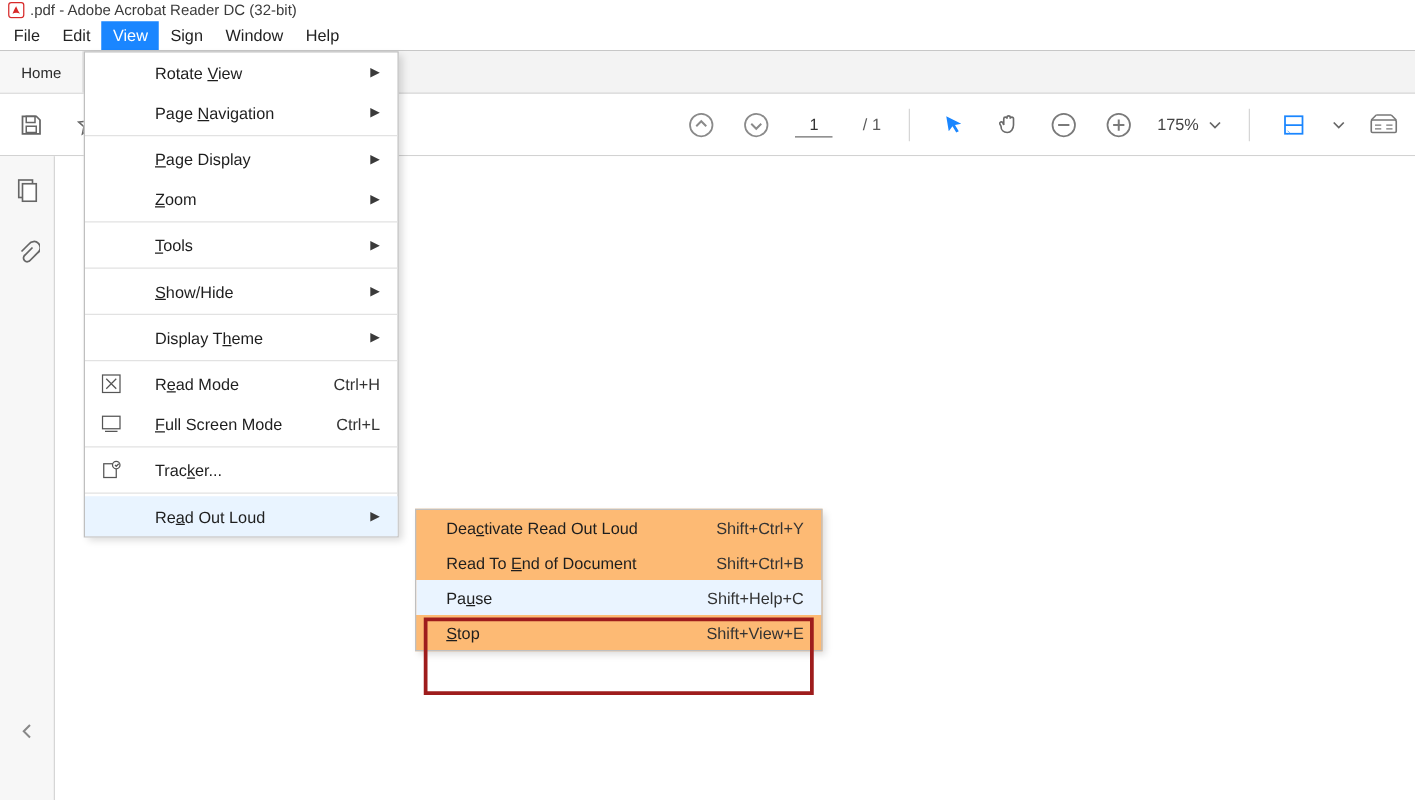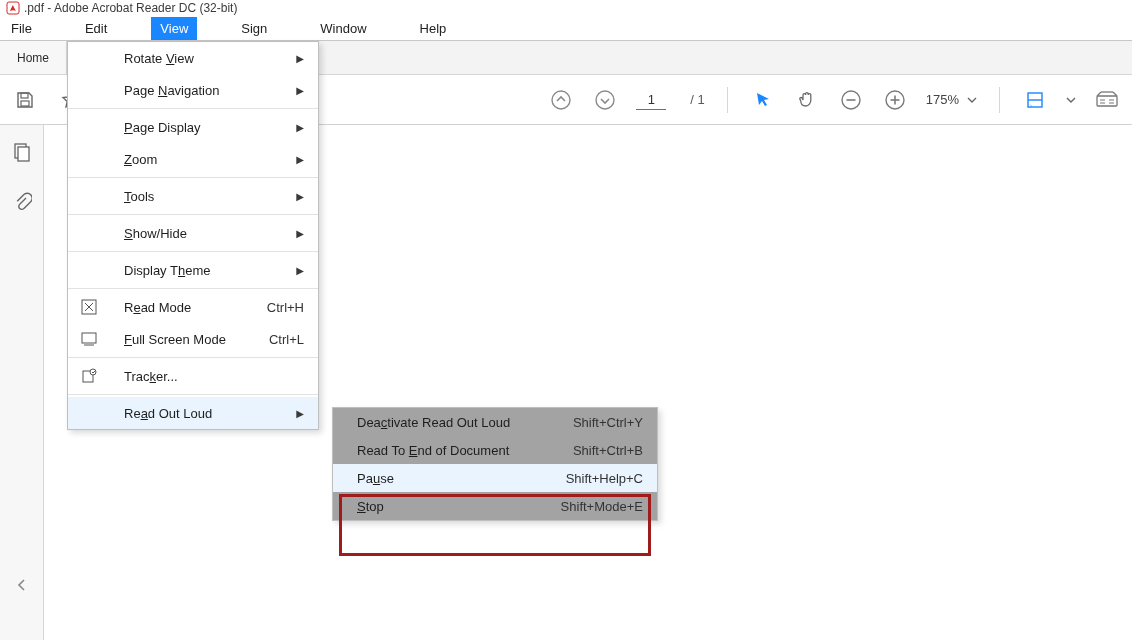--- a/index.html
+++ b/index.html
@@ -4,21 +4,21 @@
 <style>
   * { box-sizing: border-box; margin: 0; padding: 0; font-family: "Segoe UI", Tahoma, sans-serif; font-size: 13px; }
   html, body { width: 1132px; height: 640px; background: #fff; overflow: hidden; }
 
   
   .titlebar { height: 17px; display: flex; align-items: flex-end; padding: 0 4px 2px 4px; }
   .titlebar .app-icon { width: 14px; height: 14px; margin: 0 4px 0 2px; }
   .titlebar .title-text { color: #3b3b3b; font-size: 12px; }
 
   
-  .menubar { height: 24px; display: flex; align-items: stretch; padding-left: 2px; border-bottom: 1px solid #c7c7c7; gap: 35px; }
+  .menubar { height: 24px; display: flex; align-items: stretch; padding-left: 2px; border-bottom: 1px solid #c7c7c7; }
   .menubar .menu-item { padding: 0 9px; display: flex; align-items: center; color: #222; cursor: default; }
   .menubar .menu-item.active { background: #1a86ff; color: #fff; }
 
   
   .tabstrip { height: 34px; background: #f3f3f3; border-bottom: 1px solid #d7d7d7; display: flex; align-items: stretch; }
   .home-tab { width: 67px; display: flex; align-items: center; justify-content: center; font-size: 12px; color: #2b2b2b; border-right: 1px solid #d5d5d5; background: #f7f7f7; }
 
   
   .toolbar { height: 50px; border-bottom: 1px solid #d2d2d2; display: flex; align-items: center; position: relative; }
   .toolbar-left { display: flex; align-items: center; gap: 20px; padding-left: 12px; }
@@ -51,21 +51,21 @@
   .menu-panel .row.hover { background: #e9f4ff; }
   .menu-panel .row .arrow { position: absolute; right: 14px; top: 50%; transform: translateY(-50%); color: #3a3a3a; font-size: 10px; }
   .menu-panel .row .shortcut { position: absolute; right: 14px; color: #333; }
   .menu-panel .row .ico { position: absolute; left: 12px; width: 18px; height: 18px; display:flex; align-items:center; justify-content:center; color:#555; }
   .menu-panel hr { border: none; border-top: 1px solid #e2e2e2; margin: 2px 0; }
   .menu-panel .underline { text-decoration: underline; }
 
   
   .submenu {
     position: absolute; left: 332px; top: 407px; width: 326px;
-    background: #a3a3a3; border: 1px solid #bfbfbf;
+    background: #fdba74; border: 1px solid #bfbfbf;
     box-shadow: 3px 3px 6px rgba(0,0,0,0.15);
     z-index: 60;
   }
   .submenu .row { height: 28px; display:flex; align-items:center; padding: 0 14px 0 24px; position: relative; color:#1e1e1e; }
   .submenu .row .shortcut { position: absolute; right: 14px; color:#333; }
   .submenu .row.hl { background: #eaf4ff; }
   .submenu .highlight-box {
     position: absolute; left: 6px; right: 6px; top: 86px; height: 62px;
     border: 3px solid #9e1c1c; pointer-events: none;
   }
@@ -287,16 +287,16 @@
     <div class="row">
       <span>Read To <span class="underline">E</span>nd of Document</span>
       <span class="shortcut">Shift+Ctrl+B</span>
     </div>
     <div class="row hl">
       <span>Pa<span class="underline">u</span>se</span>
       <span class="shortcut">Shift+Help+C</span>
     </div>
     <div class="row">
       <span><span class="underline">S</span>top</span>
-      <span class="shortcut">Shift+Mode+E</span>
+      <span class="shortcut">Shift+View+E</span>
     </div>
     <div class="highlight-box"></div>
 </div>
 
 </body></html>

